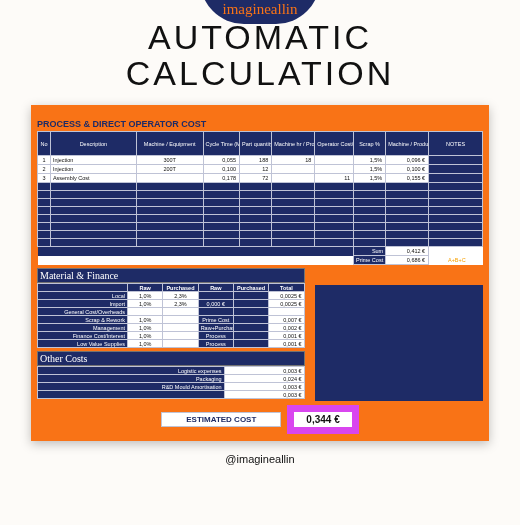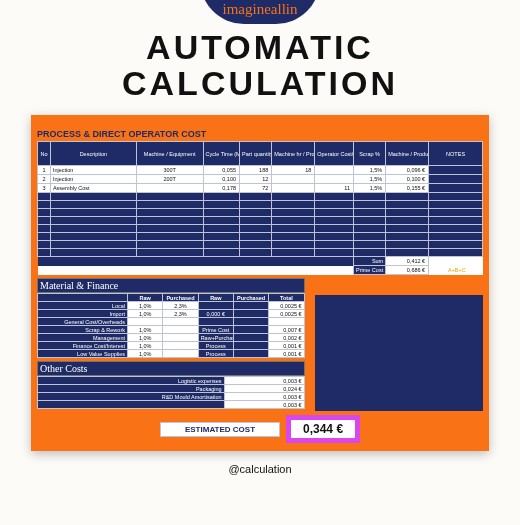--- a/index.html
+++ b/index.html
@@ -32,25 +32,25 @@
     padding-bottom: 6px;
   }
   .ribbon span {
     color: #f97316;
     font-family: "Brush Script MT", cursive;
     font-size: 15px;
   }
   .title {
     text-align: center;
     font-family: "Arial Black", Arial, sans-serif;
-    font-weight: 700;
+    font-weight: 400;
     font-size: 34px;
     letter-spacing: 3px;
     color: #111;
-    margin-top: 30px;
+    margin-top: 20px;
     line-height: 1.05;
   }
   .subtitle {
     text-align: center;
     font-size: 12px;
     letter-spacing: 1px;
     margin-top: 8px;
     color: #111;
   }
   .sheet {
@@ -162,25 +162,25 @@
   }
   .estimate .lbl {
     border: 1px solid #bfc3d6;
     background:#fff;
     color:#1e2b66;
     font-weight:bold;
     font-size: 8px;
     padding: 2px 24px;
   }
   .estimate .val {
-    border: 5px solid #d946ef;
+    border: 7px solid #d946ef;
     background:#fff;
     color:#111;
     font-weight:bold;
-    font-size: 12px;
+    font-size: 10px;
     padding: 2px 12px;
   }
   .fill-right {
     position: absolute;
     right: 6px;
     top: 180px;
     width: 168px;
     bottom: 40px;
     background: #1e2b66;
   }
@@ -504,15 +504,15 @@
           </tr>
         </tbody>
     </table>
 
     <div class="estimate">
       <div class="lbl">ESTIMATED COST</div>
       <div class="val">0,344 €</div>
     </div>
   </div>
 
-  <div class="handle">@calculation</div>
+  <div class="handle">@imagineallin</div>
 
 </div>
 
 </body></html>

